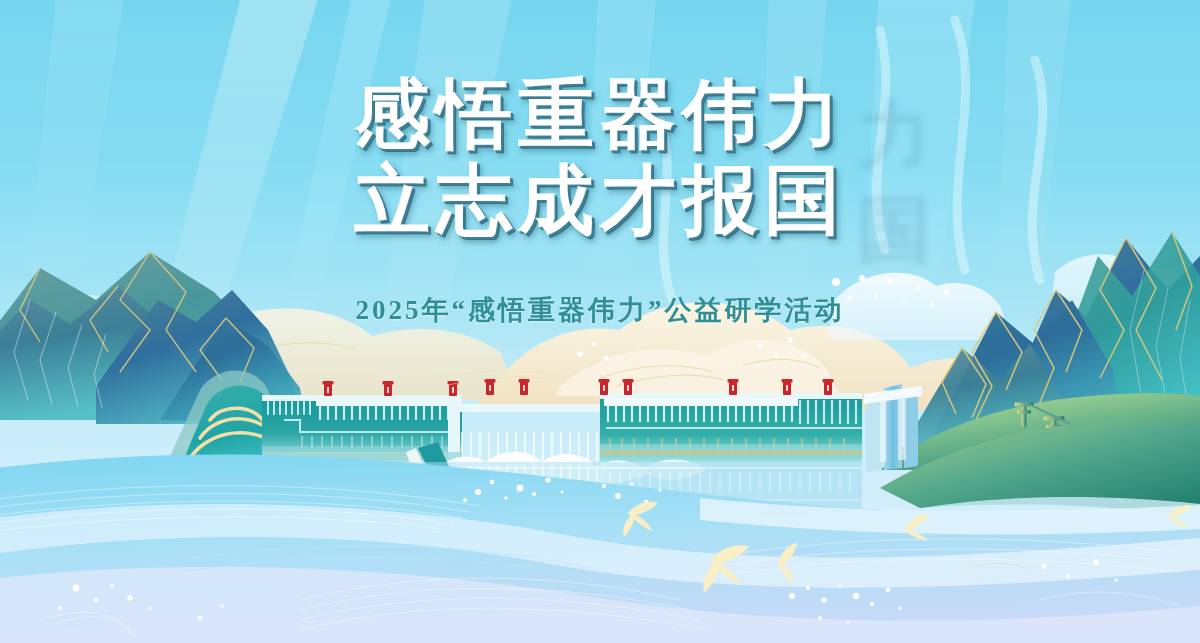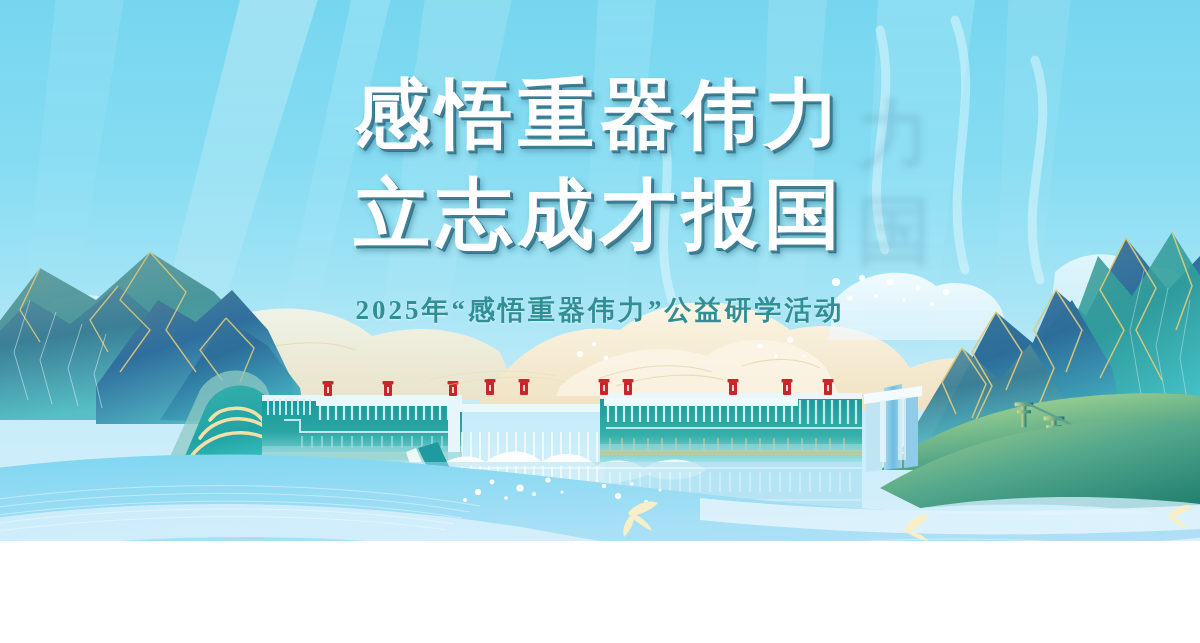--- a/index.html
+++ b/index.html
@@ -7,21 +7,21 @@
     padding: 0;
     background: #ffffff;
   }
   body {
     font-family: "Liberation Sans", sans-serif;
   }
 
   #banner {
     position: relative;
     width: 1200px;
-    height: 541px;
+    height: 643px;
     overflow: hidden;
     background: linear-gradient(180deg, #7fd8f0 0%, #86dcf2 22%, #9ce3f4 40%, #bdeaf7 58%, #cfeffa 72%, #d9eefb 85%, #dfeafb 100%);
   }
   .svgl { position: absolute; left: 0; top: 0; }
 
   
   #title-block {
     position: absolute;
     left: 0; top: 72px;
     width: 1200px;
@@ -34,21 +34,21 @@
     font-size: 76px;
     line-height: 84px;
     letter-spacing: 6px;
     color: #ffffff;
     text-shadow:
        2px 2px 0 #3d7f94,
        3px 3px 0 #35758b,
        4px 5px 6px rgba(25,80,100,0.45);
     white-space: nowrap;
   }
-  #title-line-2 { margin-top: 16px; }
+  #title-line-2 { margin-top: 2px; }
 
   #subtitle {
     position: absolute;
     left: 0; top: 292px;
     width: 1200px;
     text-align: center;
     z-index: 40;
     font-family: "Liberation Serif", serif;
     font-weight: 700;
     font-size: 27px;

